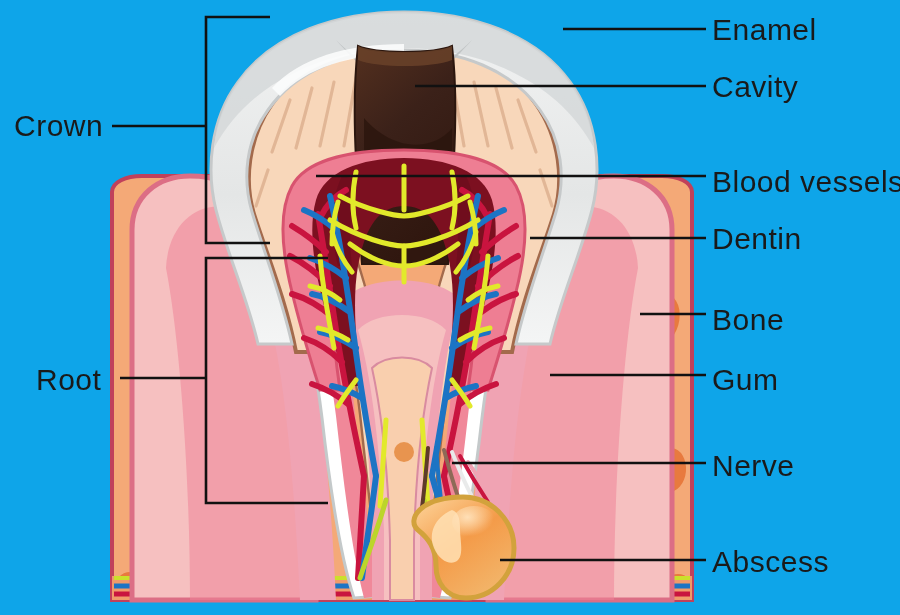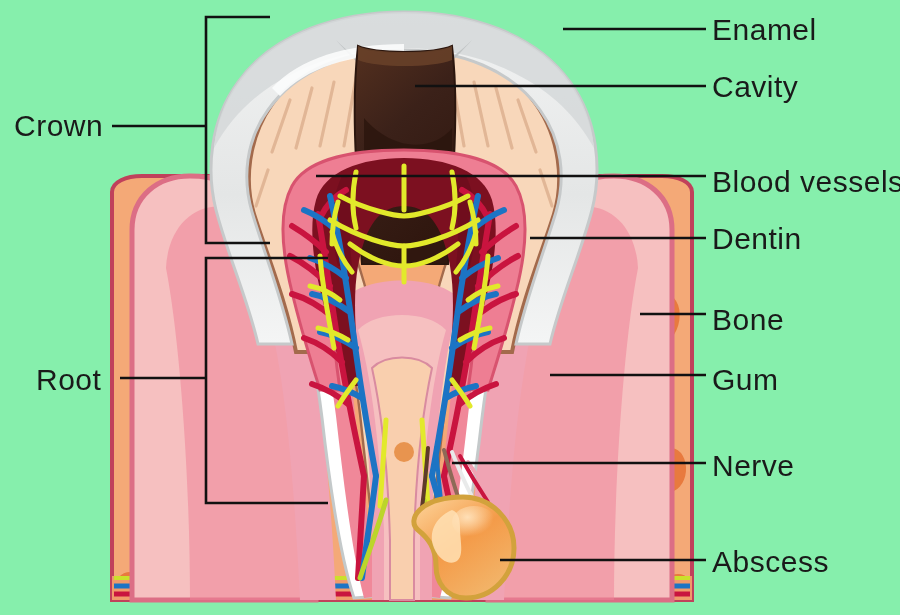--- a/index.html
+++ b/index.html
@@ -8,21 +8,21 @@
     padding: 0;
     background: #ffffff;
   }
   body {
     font-family: "Liberation Sans", sans-serif;
   }
   #diagram-root {
     position: relative;
     width: 900px;
     height: 615px;
-    background: #86efac;
+    background: #0ea5e9;
     overflow: hidden;
   }
   #diagram-svg {
     position: absolute;
     top: 0;
     left: 0;
     width: 900px;
     height: 615px;
     display: block;
   }

